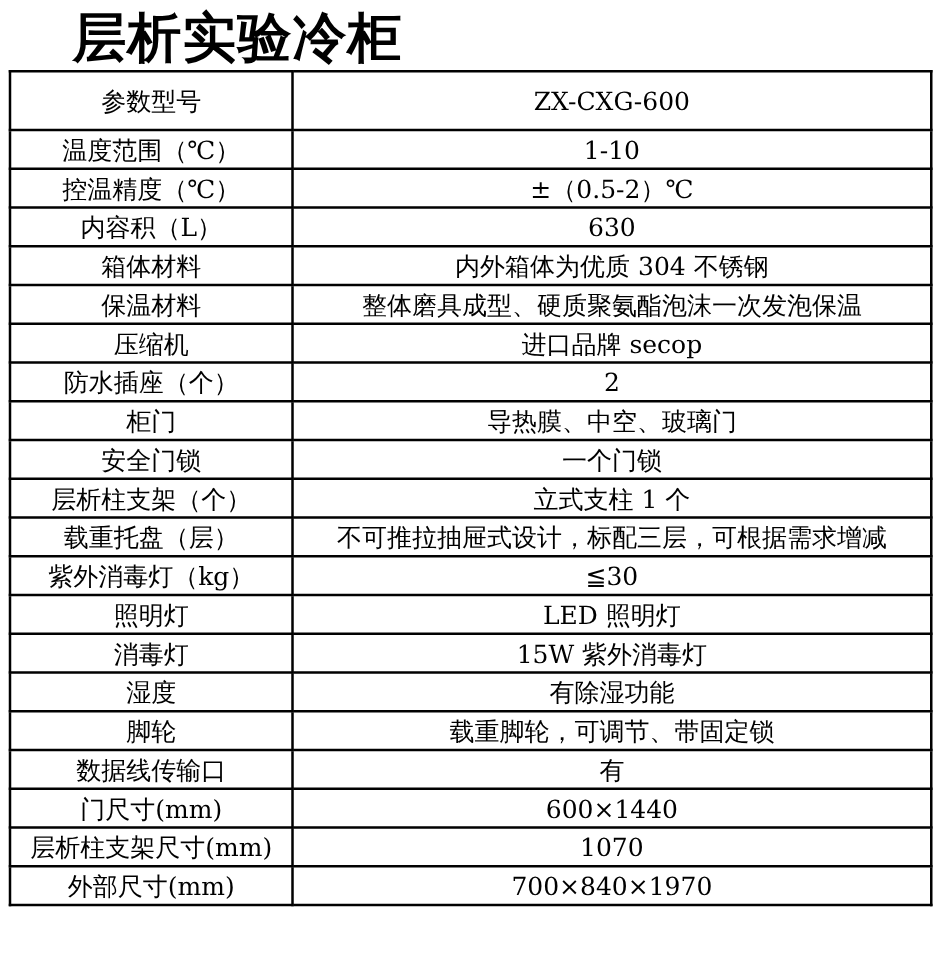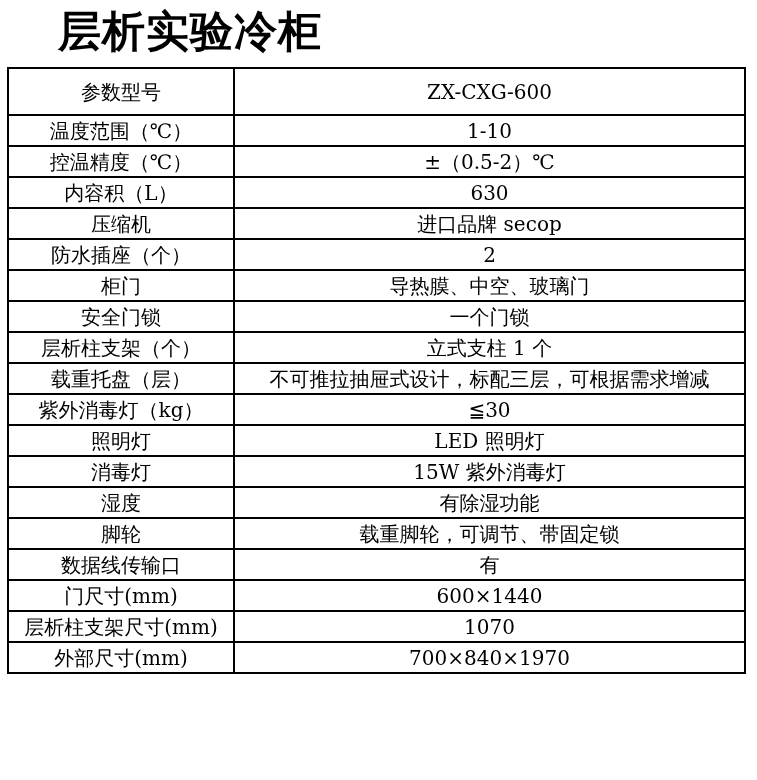--- a/index.html
+++ b/index.html
@@ -11,21 +11,21 @@
     width: 757px;
     height: 780px;
     font-family: "DejaVu Serif", "Liberation Serif", serif;
     color: #000000;
     overflow: hidden;
   }
   .page-title {
     font-size: 43px;
     font-weight: bold;
     line-height: 1.1;
-    margin: 8px 0 12px 58px;
+    margin: 8px 0 1px 58px;
     letter-spacing: 1px;
     color: #000000;
   }
   table.spec-table {
     border-collapse: collapse;
     table-layout: fixed;
     margin-left: 7px;
     width: 737px;
     background: #ffffff;
   }
@@ -68,21 +68,29 @@
   <tr>
     <td>控温精度（℃）</td>
     <td>±（0.5-2）℃</td>
   </tr>
 
   <tr>
     <td>内容积（L）</td>
     <td>630</td>
   </tr>
 
+  <tr>
+    <td>箱体材料</td>
+    <td>内外箱体为优质 304 不锈钢</td>
+  </tr>
 
+  <tr>
+    <td>保温材料</td>
+    <td>整体磨具成型、硬质聚氨酯泡沫一次发泡保温</td>
+  </tr>
 
   <tr>
     <td>压缩机</td>
     <td>进口品牌 secop</td>
   </tr>
 
   <tr>
     <td>防水插座（个）</td>
     <td>2</td>
   </tr>

